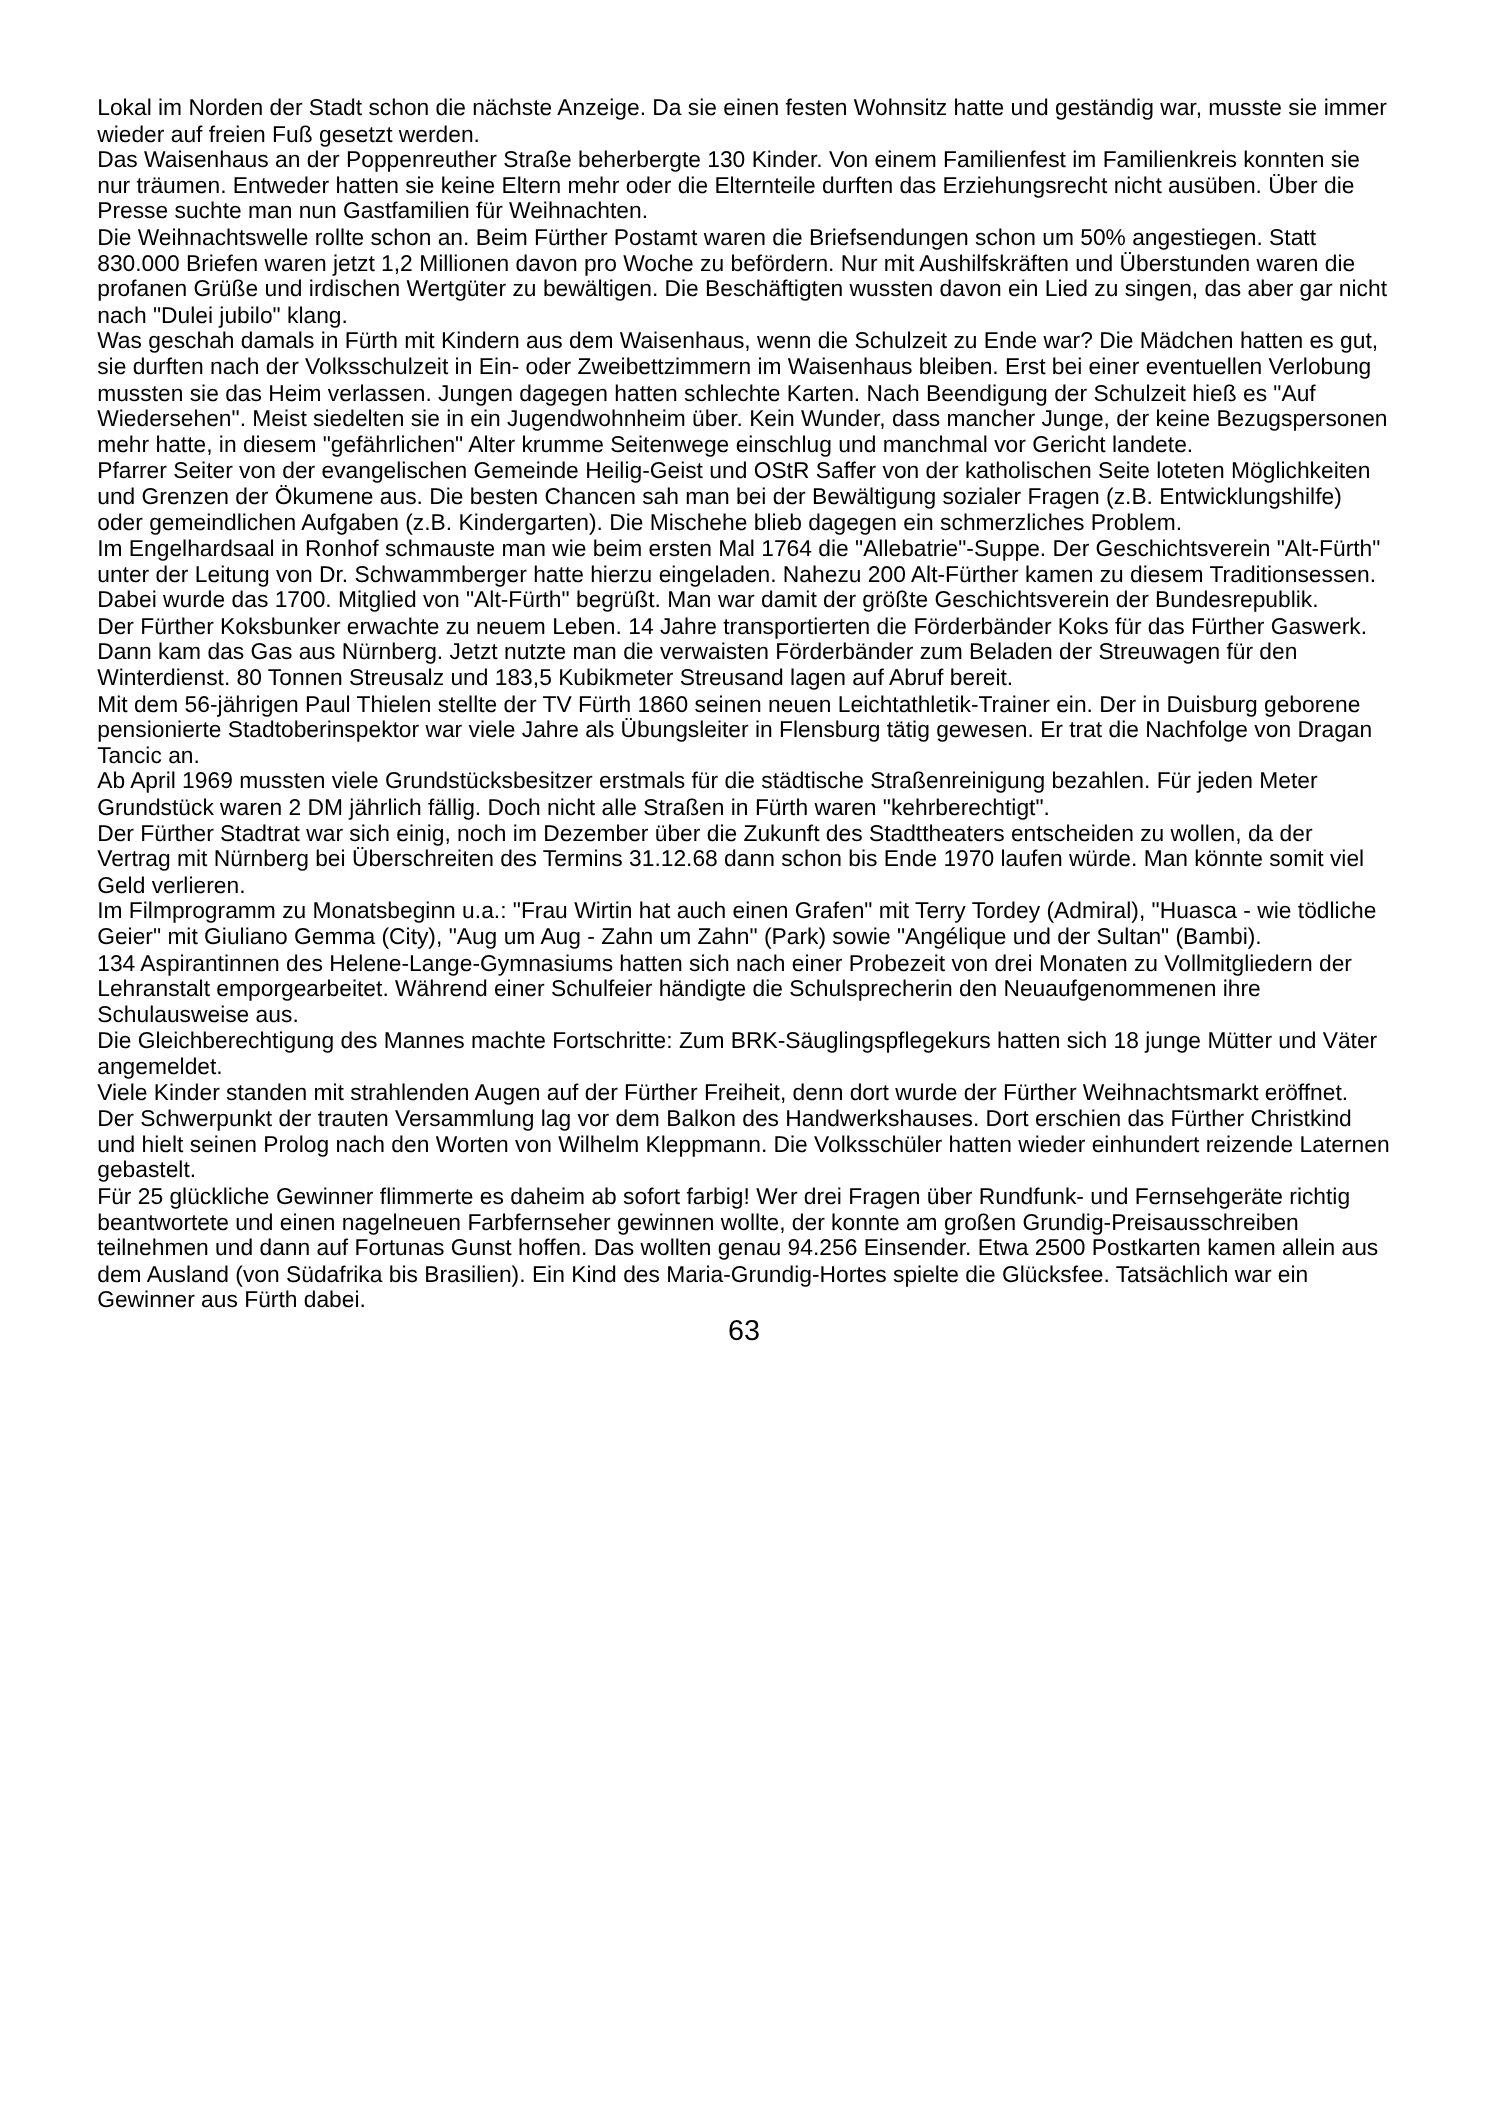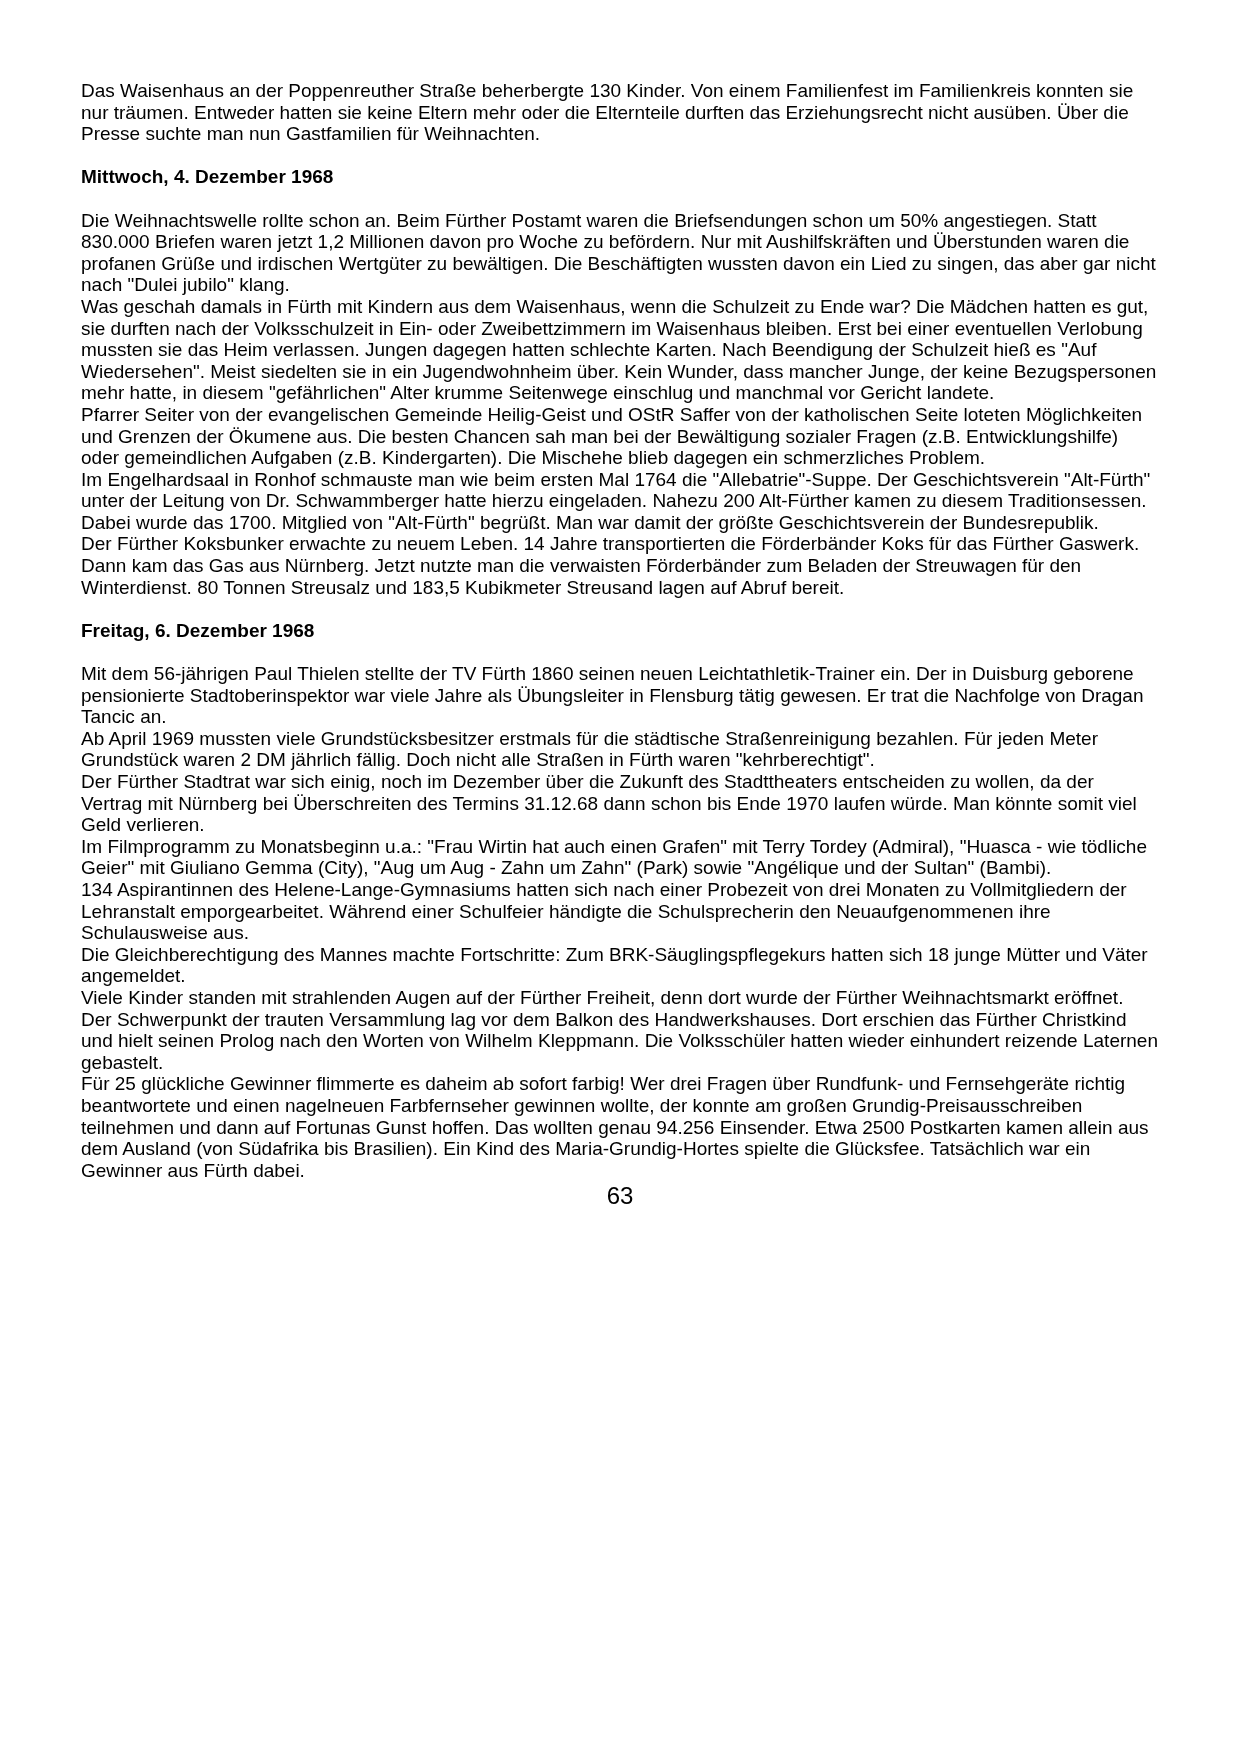--- a/index.html
+++ b/index.html
@@ -40,31 +40,30 @@
     line-height: 21.6px;
     margin-top: 4px;
   }
 </style>
 </head>
 <body>
 
 <div class="page">
   <div class="text-column">
 
+    <p>Lokal im Norden der Stadt schon die nächste Anzeige. Da sie einen festen Wohnsitz hatte und geständig war, musste sie immer wieder auf freien Fuß gesetzt werden.</p>
     <p>Das Waisenhaus an der Poppenreuther Straße beherbergte 130 Kinder. Von einem Familienfest im Familienkreis konnten sie nur träumen. Entweder hatten sie keine Eltern mehr oder die Elternteile durften das Erziehungsrecht nicht ausüben. Über die Presse suchte man nun Gastfamilien für Weihnachten.</p>
 
-    <h2>Mittwoch, 4. Dezember 1968</h2>
     <p>Die Weihnachtswelle rollte schon an. Beim Fürther Postamt waren die Briefsendungen schon um 50% angestiegen. Statt 830.000 Briefen waren jetzt 1,2 Millionen davon pro Woche zu befördern. Nur mit Aushilfskräften und Überstunden waren die profanen Grüße und irdischen Wertgüter zu bewältigen. Die Beschäftigten wussten davon ein Lied zu singen, das aber gar nicht nach "Dulei jubilo" klang.</p>
     <p>Was geschah damals in Fürth mit Kindern aus dem Waisenhaus, wenn die Schulzeit zu Ende war? Die Mädchen hatten es gut, sie durften nach der Volksschulzeit in Ein- oder Zweibettzimmern im Waisenhaus bleiben. Erst bei einer eventuellen Verlobung mussten sie das Heim verlassen. Jungen dagegen hatten schlechte Karten. Nach Beendigung der Schulzeit hieß es "Auf Wiedersehen". Meist siedelten sie in ein Jugendwohnheim über. Kein Wunder, dass mancher Junge, der keine Bezugspersonen mehr hatte, in diesem "gefährlichen" Alter krumme Seitenwege einschlug und manchmal vor Gericht landete.</p>
 
     <p>Pfarrer Seiter von der evangelischen Gemeinde Heilig-Geist und OStR Saffer von der katholischen Seite loteten Möglichkeiten und Grenzen der Ökumene aus. Die besten Chancen sah man bei der Bewältigung sozialer Fragen (z.B. Entwicklungshilfe) oder gemeindlichen Aufgaben (z.B. Kindergarten). Die Mischehe blieb dagegen ein schmerzliches Problem.</p>
     <p>Im Engelhardsaal in Ronhof schmauste man wie beim ersten Mal 1764 die "Allebatrie"-Suppe. Der Geschichtsverein "Alt-Fürth" unter der Leitung von Dr. Schwammberger hatte hierzu eingeladen. Nahezu 200 Alt-Fürther kamen zu diesem Traditionsessen. Dabei wurde das 1700. Mitglied von "Alt-Fürth" begrüßt. Man war damit der größte Geschichtsverein der Bundesrepublik.</p>
     <p>Der Fürther Koksbunker erwachte zu neuem Leben. 14 Jahre transportierten die Förderbänder Koks für das Fürther Gaswerk. Dann kam das Gas aus Nürnberg. Jetzt nutzte man die verwaisten Förderbänder zum Beladen der Streuwagen für den Winterdienst. 80 Tonnen Streusalz und 183,5 Kubikmeter Streusand lagen auf Abruf bereit.</p>
 
-    <h2>Freitag, 6. Dezember 1968</h2>
     <p>Mit dem 56-jährigen Paul Thielen stellte der TV Fürth 1860 seinen neuen Leichtathletik-Trainer ein. Der in Duisburg geborene pensionierte Stadtoberinspektor war viele Jahre als Übungsleiter in Flensburg tätig gewesen. Er trat die Nachfolge von Dragan Tancic an.</p>
     <p>Ab April 1969 mussten viele Grundstücksbesitzer erstmals für die städtische Straßenreinigung bezahlen. Für jeden Meter Grundstück waren 2 DM jährlich fällig. Doch nicht alle Straßen in Fürth waren "kehrberechtigt".</p>
     <p>Der Fürther Stadtrat war sich einig, noch im Dezember über die Zukunft des Stadttheaters entscheiden zu wollen, da der Vertrag mit Nürnberg bei Überschreiten des Termins 31.12.68 dann schon bis Ende 1970 laufen würde. Man könnte somit viel Geld verlieren.</p>
     <p>Im Filmprogramm zu Monatsbeginn u.a.: "Frau Wirtin hat auch einen Grafen" mit Terry Tordey (Admiral), "Huasca - wie tödliche Geier" mit Giuliano Gemma (City), "Aug um Aug - Zahn um Zahn" (Park) sowie "Angélique und der Sultan" (Bambi).</p>
 
     <p>134 Aspirantinnen des Helene-Lange-Gymnasiums hatten sich nach einer Probezeit von drei Monaten zu Vollmitgliedern der Lehranstalt emporgearbeitet. Während einer Schulfeier händigte die Schulsprecherin den Neuaufgenommenen ihre Schulausweise aus.</p>
     <p>Die Gleichberechtigung des Mannes machte Fortschritte: Zum BRK-Säuglingspflegekurs hatten sich 18 junge Mütter und Väter angemeldet.</p>
     <p>Viele Kinder standen mit strahlenden Augen auf der Fürther Freiheit, denn dort wurde der Fürther Weihnachtsmarkt eröffnet. Der Schwerpunkt der trauten Versammlung lag vor dem Balkon des Handwerkshauses. Dort erschien das Fürther Christkind und hielt seinen Prolog nach den Worten von Wilhelm Kleppmann. Die Volksschüler hatten wieder einhundert reizende Laternen gebastelt.</p>
     <p>Für 25 glückliche Gewinner flimmerte es daheim ab sofort farbig! Wer drei Fragen über Rundfunk- und Fernsehgeräte richtig beantwortete und einen nagelneuen Farbfernseher gewinnen wollte, der konnte am großen Grundig-Preisausschreiben teilnehmen und dann auf Fortunas Gunst hoffen. Das wollten genau 94.256 Einsender. Etwa 2500 Postkarten kamen allein aus dem Ausland (von Südafrika bis Brasilien). Ein Kind des Maria-Grundig-Hortes spielte die Glücksfee. Tatsächlich war ein Gewinner aus Fürth dabei.</p>
 

